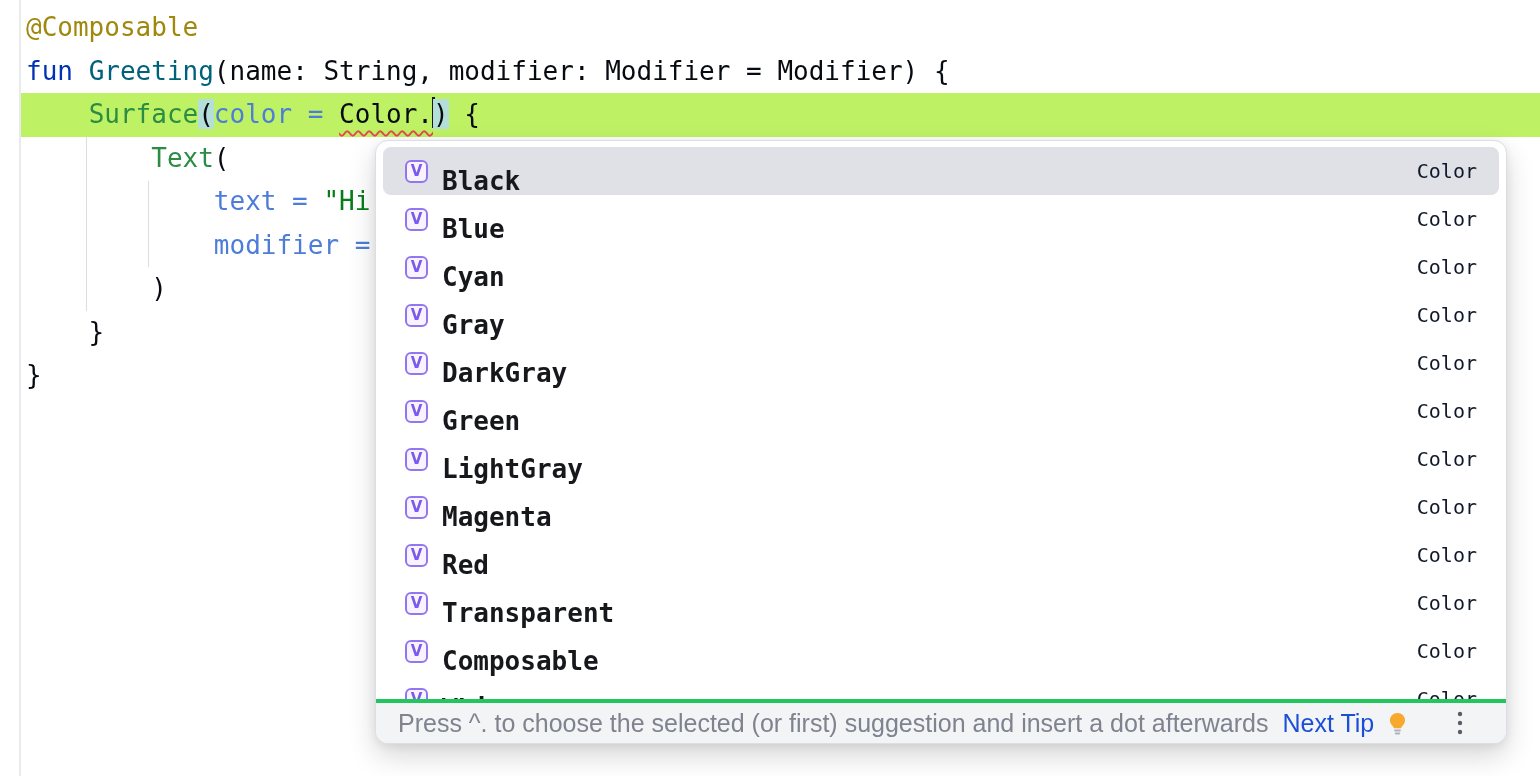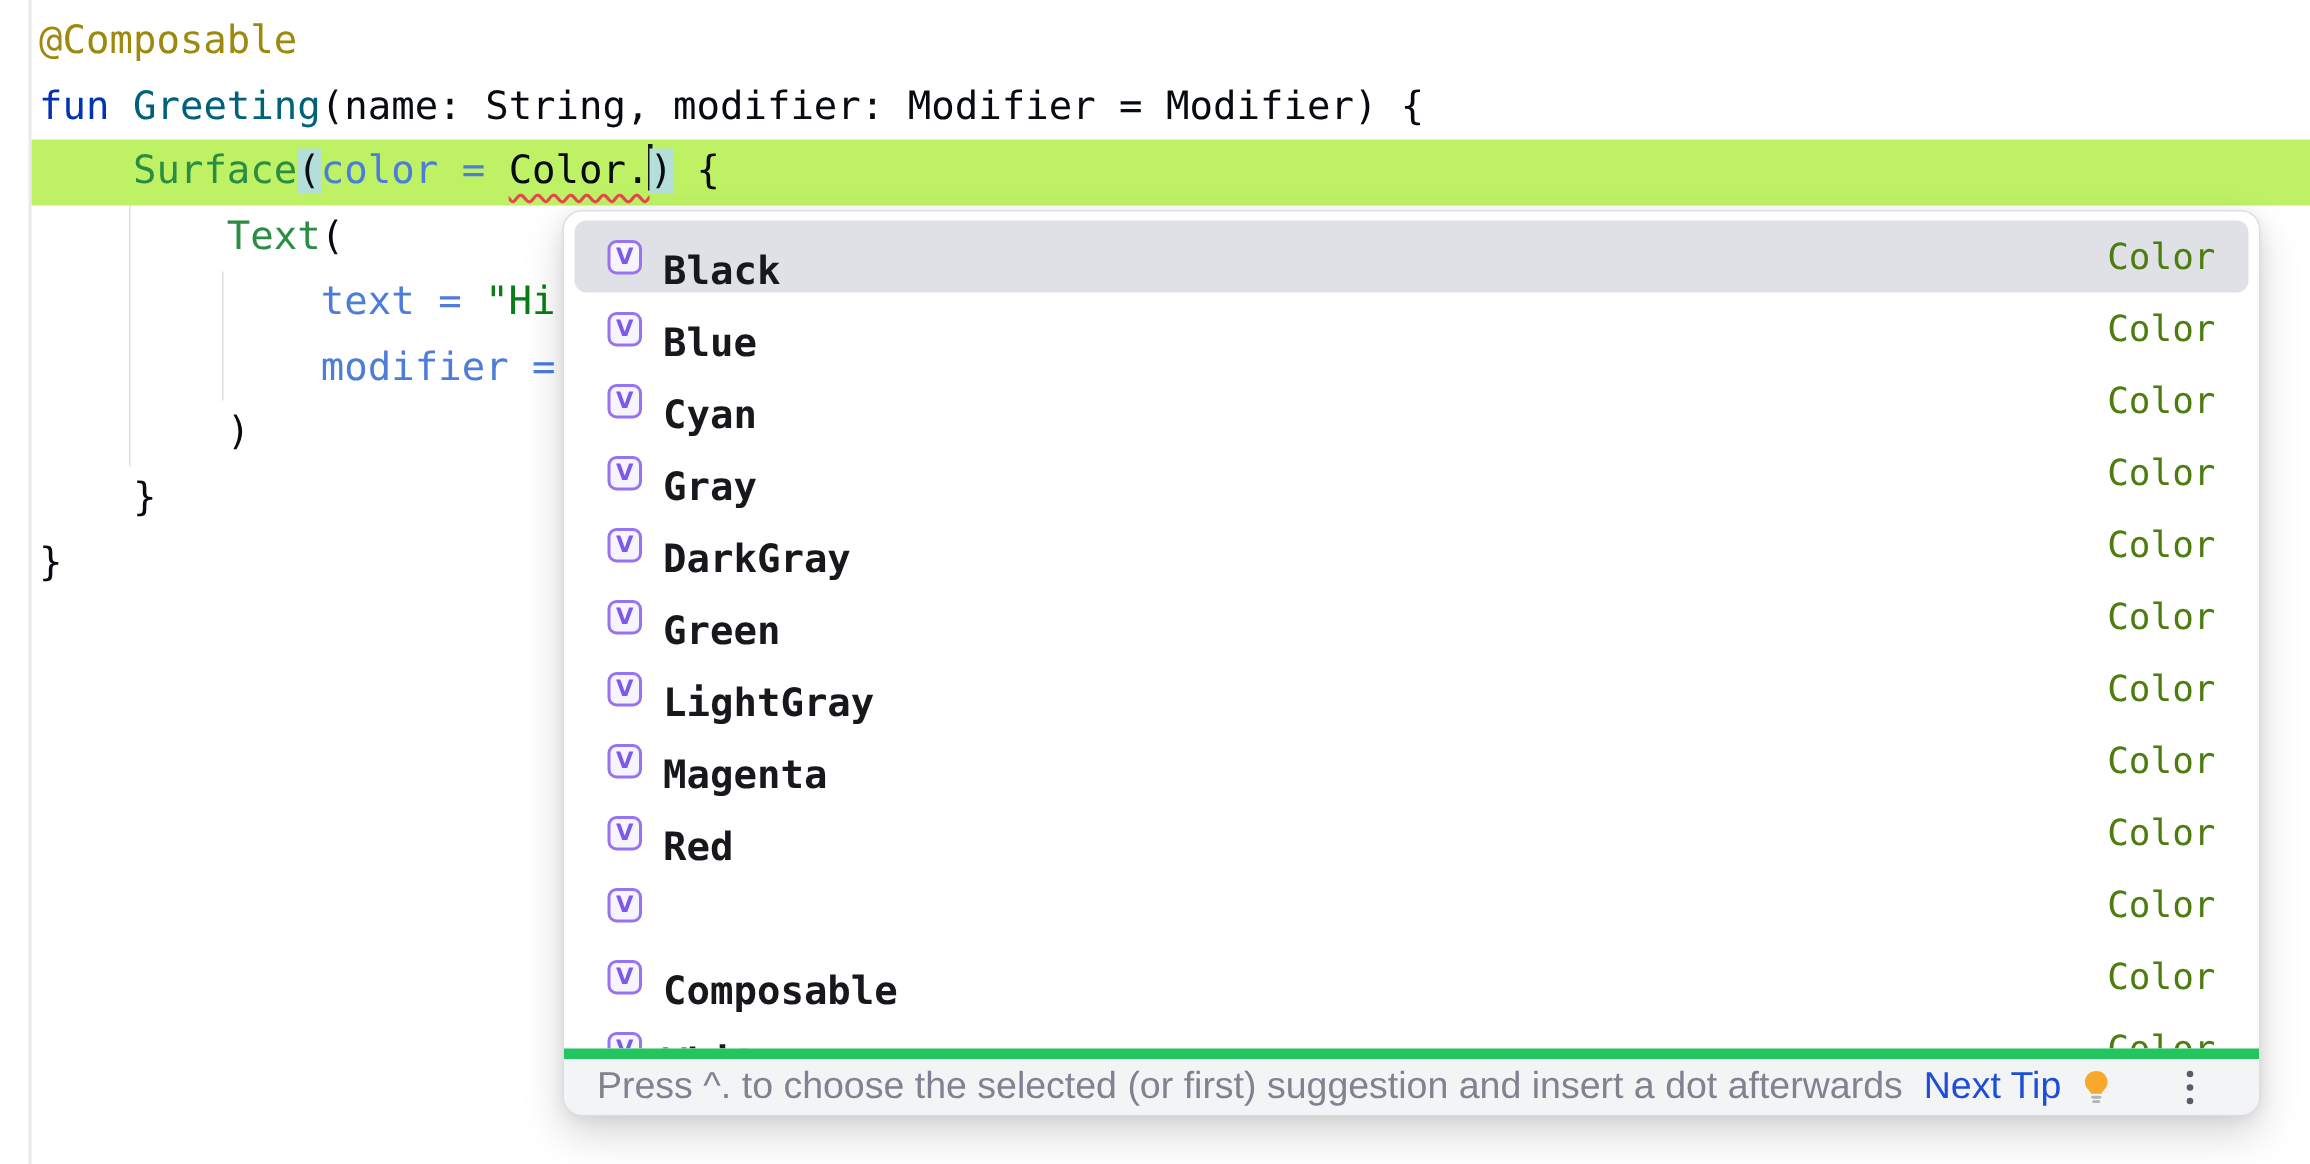--- a/index.html
+++ b/index.html
@@ -85,28 +85,28 @@
   }
   .cp-label {
     font-family: "DejaVu Sans Mono", "Liberation Mono", monospace;
     font-size: 26px; font-weight: 700; color: #17181C;
     white-space: pre;
     margin-top: 20px;
   }
   .cp-type {
     margin-left: auto;
     font-family: "DejaVu Sans Mono", "Liberation Mono", monospace;
-    font-size: 24px; color: #4d7c0f;
+    font-size: 20px; color: #0f172a;
   }
 
   
   .cp-footer {
     height: 44px; flex: 0 0 44px;
     background: #F3F4F6;
-    border-top: 7px solid #22c55e;
+    border-top: 4px solid #22c55e;
     display: flex; align-items: center;
     padding: 0 42px 0 22px;
     font-size: 25px; color: #7E838F;
     white-space: nowrap;
   }
   .next-tip {
     color: #1d4ed8; margin-left: 14px; cursor: pointer; text-decoration: none;
   }
   .bulb { margin-left: 10px; display: flex; align-items: center; }
   .kebab { margin-left: auto; display: flex; align-items: center; cursor: pointer; }
@@ -163,20 +163,21 @@
         <span class="cp-label">Magenta</span>
         <span class="cp-type">Color</span>
       </div>
       <div class="cp-row">
         <span class="kind-icon">V</span>
         <span class="cp-label">Red</span>
         <span class="cp-type">Color</span>
       </div>
       <div class="cp-row">
         <span class="kind-icon">V</span>
+        <span class="cp-label">Transparent</span>
         <span class="cp-type">Color</span>
       </div>
       <div class="cp-row">
         <span class="kind-icon">V</span>
         <span class="cp-label">Composable</span>
         <span class="cp-type">Color</span>
       </div>
       <div class="cp-row">
         <span class="kind-icon">V</span>
         <span class="cp-label">White</span>

